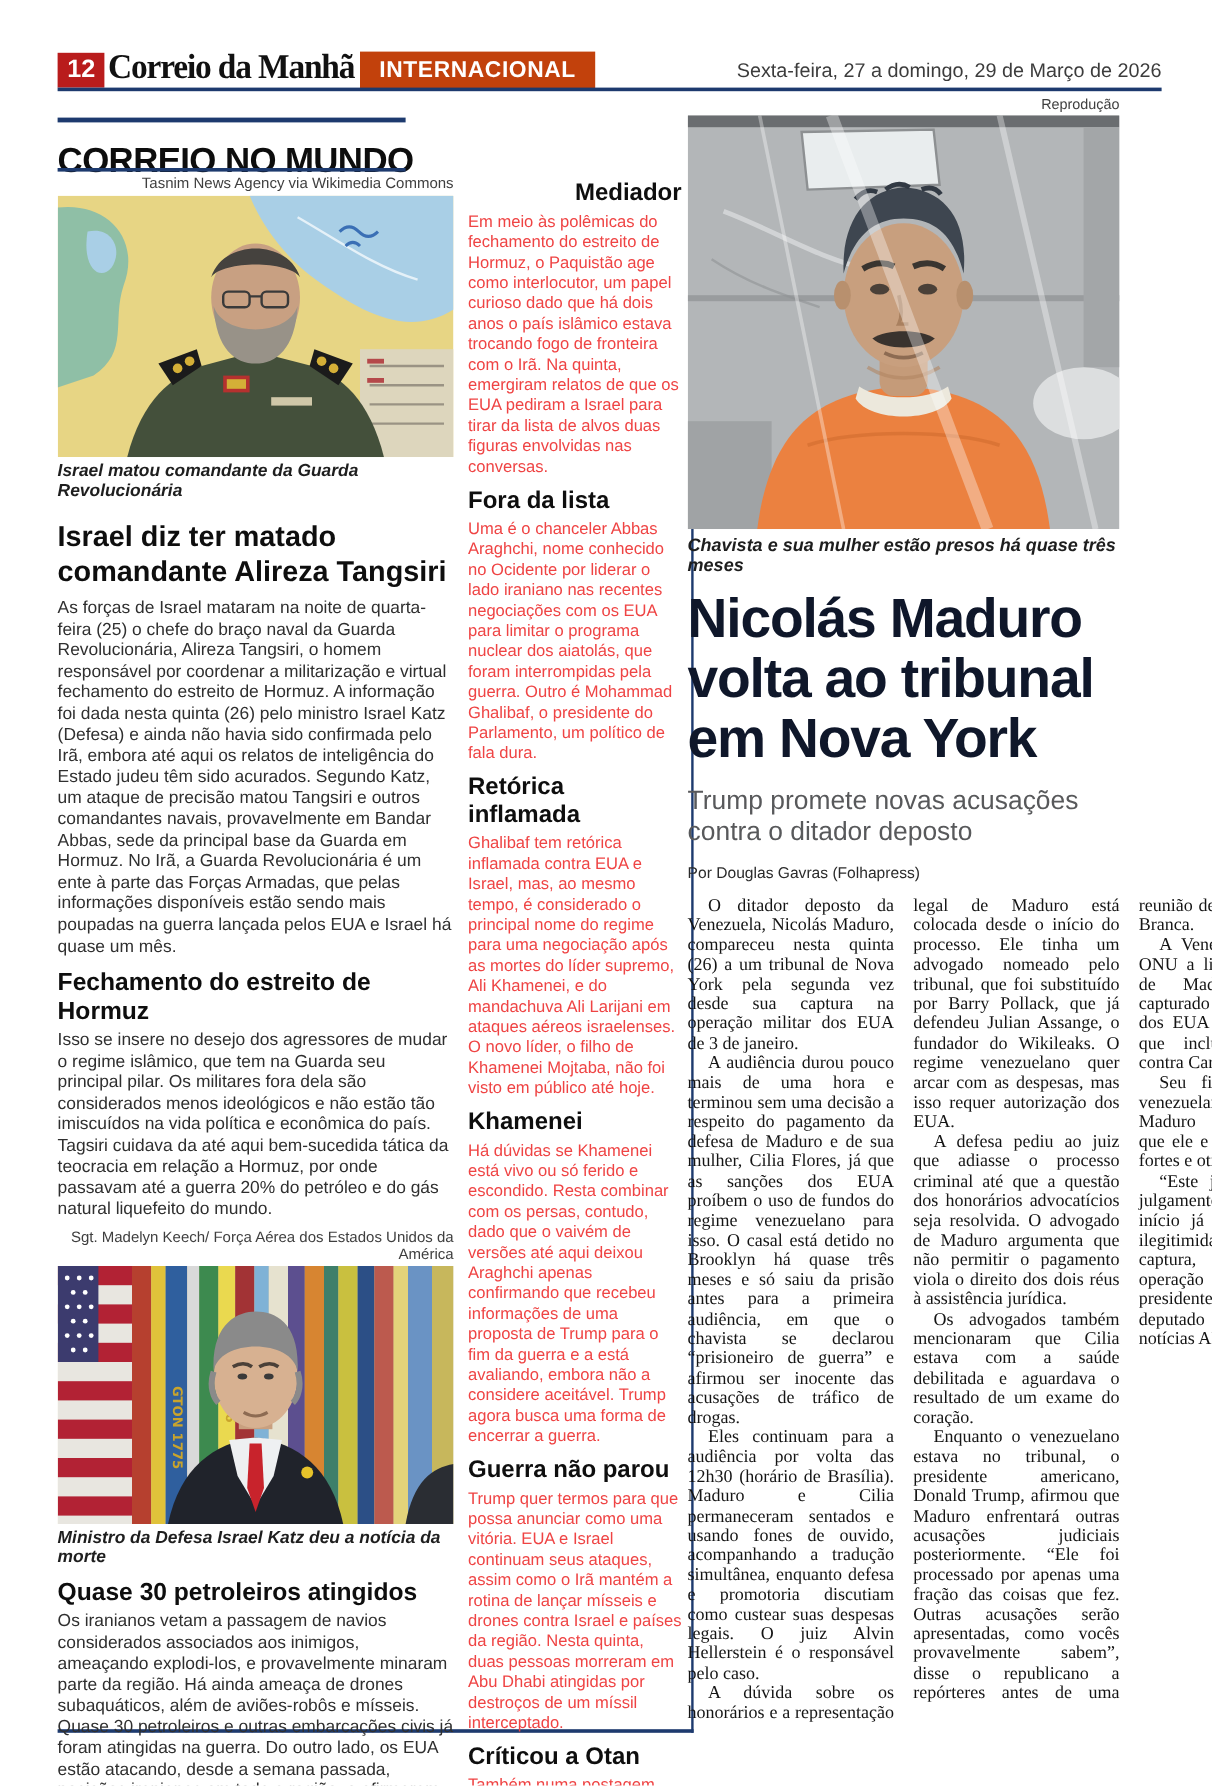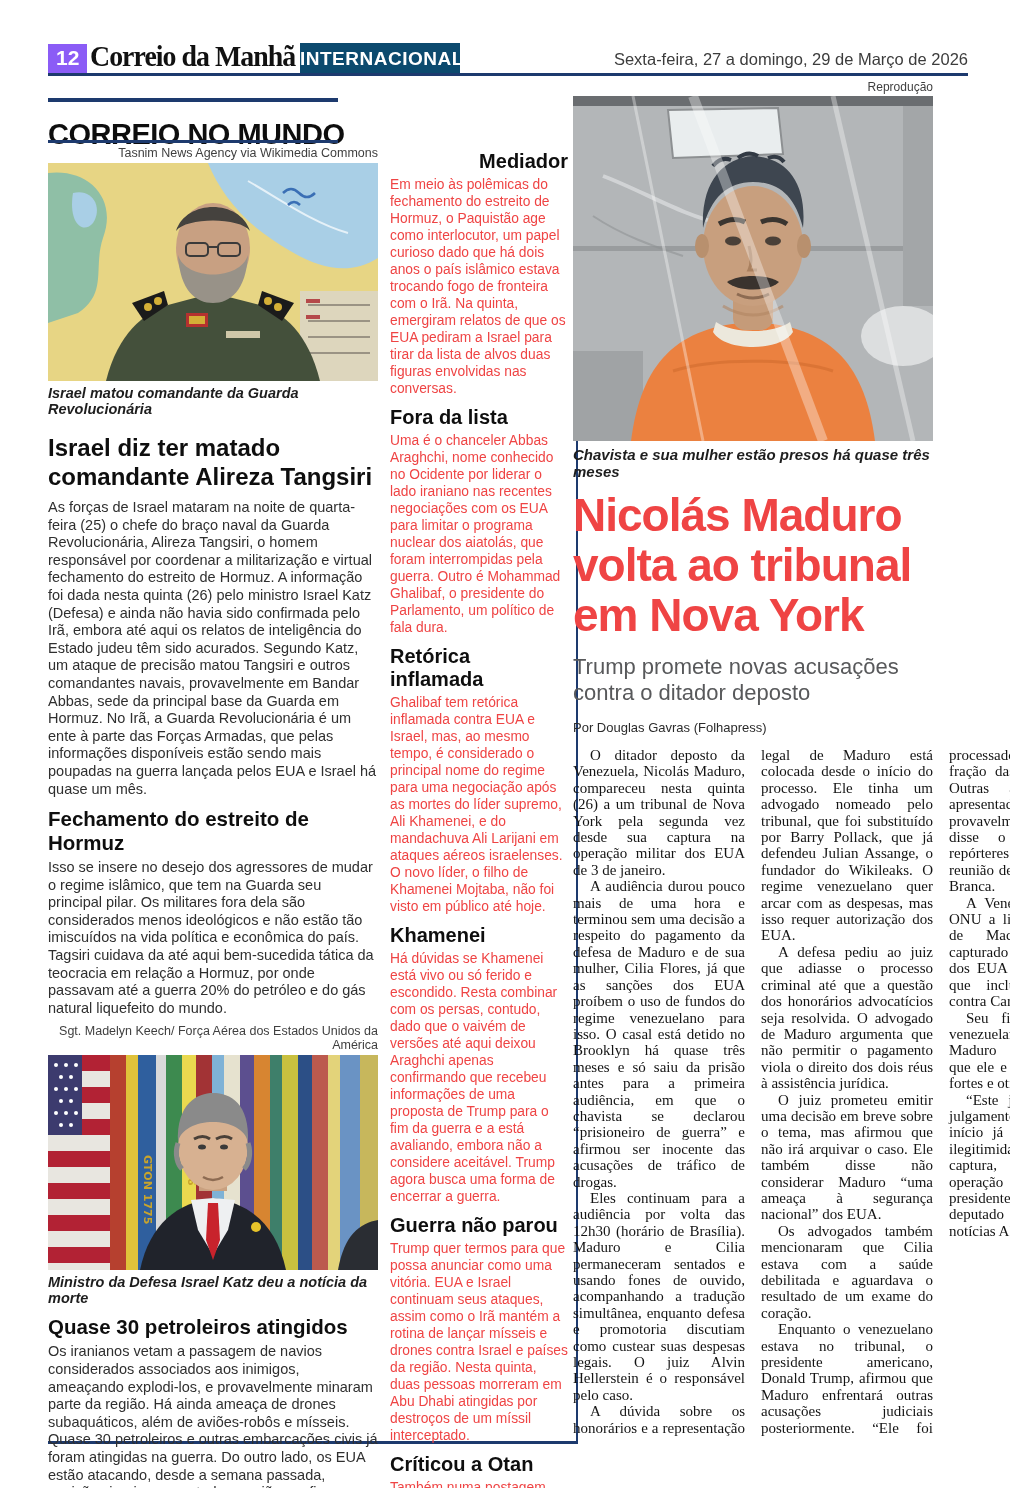--- a/index.html
+++ b/index.html
@@ -6,32 +6,32 @@
   html,body { background:#ffffff; }
   body {
     width:1010px; height:1488px; position:relative;
     font-family:"Liberation Sans", sans-serif;
     color:#222;
     overflow:hidden;
   }
   
   .hdr-pagenum {
     position:absolute; left:48px; top:44px;
-    background:#8b5cf6; color:#fff; font-weight:bold; font-size:21px;
+    background:#b91c1c; color:#fff; font-weight:bold; font-size:21px;
     padding:2px 8px 3px 8px;
   }
   .hdr-masthead {
     position:absolute; left:90px; top:40px;
     font-family:"Liberation Serif", serif; font-weight:bold;
     font-size:29px; letter-spacing:-1px; color:#111;
     transform:scaleX(.96); transform-origin:left;
   }
   .hdr-section {
-    position:absolute; left:300px; top:43px; width:160px; height:31px;
-    background:#0c4a6e; color:#fff; font-weight:bold; font-size:19px;
+    position:absolute; left:300px; top:43px; width:196px; height:31px;
+    background:#c2410c; color:#fff; font-weight:bold; font-size:19px;
     letter-spacing:.5px; text-align:center; line-height:31px;
   }
   .hdr-date {
     position:absolute; right:42px; top:50px; font-size:16.5px; color:#3c3c3c;
   }
   .hdr-rule {
     position:absolute; left:48px; top:73px; width:920px; height:3px; background:#1d3a6e;
   }
   
   .pkg-rule-top   { position:absolute; left:48px; top:98px;  width:290px; height:4px; background:#1d3a6e; }
@@ -56,21 +56,21 @@
   .col-mid { position:absolute; left:390px; top:150px; width:178px; }
   .mid-sec-title { font-size:20px; font-weight:bold; color:#0e0e0e; margin:9px 0 3px 0; }
   .mid-sec-title.first { margin-top:0;text-align:right; }
   .mid-sec-text { font-size:13.8px; line-height:17px; color:#ef4444; }
   
   .art-right { position:absolute; left:573px; top:80px; width:360px; }
   .r-credit { font-size:12px; color:#3f3f3f; text-align:right; margin-bottom:2px; }
   .r-caption { font-size:15px; font-style:italic; font-weight:bold; color:#1e1e1e; margin:5px 0 10px 0; }
   .r-headline {
     font-size:46px; line-height:50px; font-weight:bold; letter-spacing:-1px;
-    color:#ef4444; margin:2px 0 14px 0;
+    color:#0f172a; margin:2px 0 14px 0;
   }
   .r-deck { font-size:22px; line-height:26px; color:#58595b; margin-bottom:14px; }
   .r-byline { font-size:13px; color:#2b2b2b; margin-bottom:12px; }
   .r-body {
     font-family:"Liberation Serif", serif;
     font-size:15px; line-height:16.4px; color:#141414;
     height:695px; column-count:2; column-gap:16px; column-fill:auto;
     text-align:justify;
   }
   .r-body p { text-indent:17px; }
@@ -282,20 +282,19 @@
   <h1 class="r-headline">Nicolás Maduro volta ao tribunal em Nova York</h1>
   <div class="r-deck">Trump promete novas acusações contra o ditador deposto</div>
   <div class="r-byline">Por Douglas Gavras (Folhapress)</div>
 
   <div class="r-body">
     <p>O ditador deposto da Venezuela, Nicolás Maduro, compareceu nesta quinta (26) a um tribunal de Nova York pela segunda vez desde sua captura na operação militar dos EUA de 3 de janeiro.</p>
     <p>A audiência durou pouco mais de uma hora e terminou sem uma decisão a respeito do pagamento da defesa de Maduro e de sua mulher, Cilia Flores, já que as sanções dos EUA proíbem o uso de fundos do regime venezuelano para isso. O casal está detido no Brooklyn há quase três meses e só saiu da prisão antes para a primeira audiência, em que o chavista se declarou “prisioneiro de guerra” e afirmou ser inocente das acusações de tráfico de drogas.</p>
     <p>Eles continuam para a audiência por volta das 12h30 (horário de Brasília). Maduro e Cilia permaneceram sentados e usando fones de ouvido, acompanhando a tradução simultânea, enquanto defesa e promotoria discutiam como custear suas despesas legais. O juiz Alvin Hellerstein é o responsável pelo caso.</p>
     <p>A dúvida sobre os honorários e a representação legal de Maduro está colocada desde o início do processo. Ele tinha um advogado nomeado pelo tribunal, que foi substituído por Barry Pollack, que já defendeu Julian Assange, o fundador do Wikileaks. O regime venezuelano quer arcar com as despesas, mas isso requer autorização dos EUA.</p>
     <p>A defesa pediu ao juiz que adiasse o processo criminal até que a questão dos honorários advocatícios seja resolvida. O advogado de Maduro argumenta que não permitir o pagamento viola o direito dos dois réus à assistência jurídica.</p>
-    <p>O juiz prometeu emitir uma decisão em breve sobre o tema, mas afirmou que não irá arquivar o caso. Ele também disse não considerar Maduro “uma ameaça à segurança nacional” dos EUA.</p>
     <p>Os advogados também mencionaram que Cilia estava com a saúde debilitada e aguardava o resultado de um exame do coração.</p>
     <p>Enquanto o venezuelano estava no tribunal, o presidente americano, Donald Trump, afirmou que Maduro enfrentará outras acusações judiciais posteriormente. “Ele foi processado por apenas uma fração das coisas que fez. Outras acusações serão apresentadas, como vocês provavelmente sabem”, disse o republicano a repórteres antes de uma reunião de gabinete na Casa Branca.</p>
     <p>A Venezuela solicitou à ONU a libertação imediata de Maduro, que foi capturado em uma incursão dos EUA em 3 de janeiro, que incluiu bombardeios contra Caracas.</p>
     <p>Seu filho, o deputado venezuelano Nicolás Maduro Guerra, afirmou que ele e Cilia estão “bem, fortes e otimistas”.</p>
     <p>“Este julgamento é um julgamento que desde o início já tem vestígios de ilegitimidade devido à captura, sequestro e operação militar de um presidente eleito”, disse o deputado à agência de notícias AFP.</p>
   </div>
 </div>
 
 </body></html>

